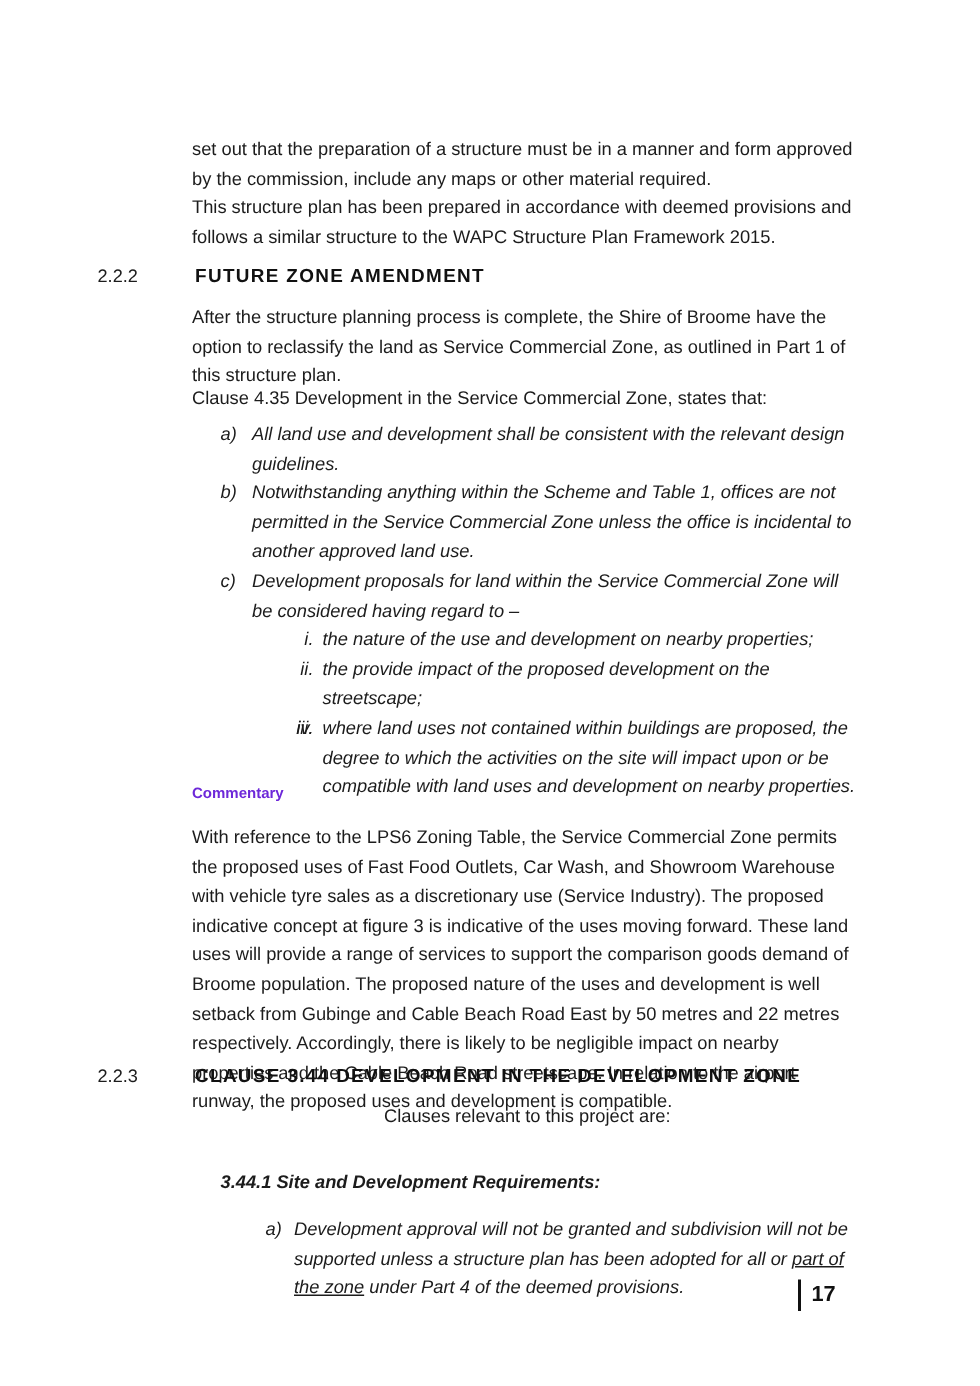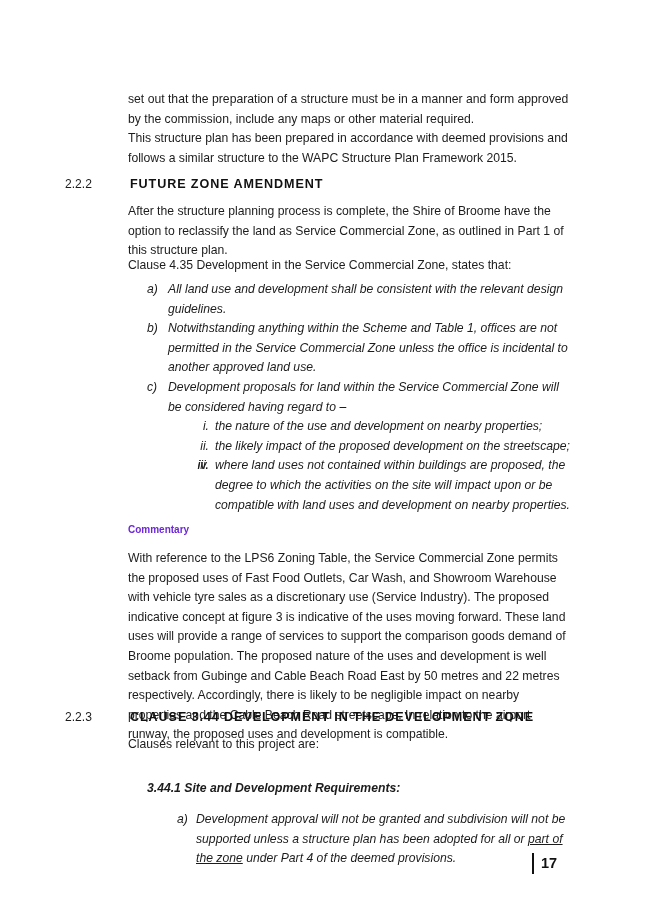--- a/index.html
+++ b/index.html
@@ -190,21 +190,21 @@
         <span class="alpha-marker">c)</span>
         <span class="alpha-text">Development proposals for land within the Service Commercial Zone will be considered having regard to –</span>
 
         <ul class="roman-list" style="margin-top:0px; margin-left:22px; width:386px;">
           <li>
             <span class="roman-marker">i.</span>
             <span>the nature of the use and development on nearby properties;</span>
           </li>
           <li>
             <span class="roman-marker">ii.</span>
-            <span>the likely impact of the proposed development on the streetscape;</span>
+            <span>the provide impact of the proposed development on the streetscape;</span>
           </li>
           <li>
             <span class="roman-marker">iii.</span>
           </li>
           <li>
             <span class="roman-marker">iv.</span>
             <span>where land uses not contained within buildings are proposed, the degree to which the activities on the site will impact upon or be compatible with land uses and development on nearby properties.</span>
           </li>
         </ul>
       </li>
@@ -212,21 +212,21 @@
 
     <div class="commentary-heading" style="top:520px;">Commentary</div>
 
     <p class="para body-para" style="top:549px;">With reference to the LPS6 Zoning Table, the Service Commercial Zone permits the proposed uses of Fast Food Outlets, Car Wash, and Showroom Warehouse with vehicle tyre sales as a discretionary use (Service Industry).  The proposed indicative concept at figure 3 is indicative of the uses moving forward.  These land uses will provide a range of services to support the comparison goods demand of Broome population.  The proposed nature of the uses and development is well setback from Gubinge and Cable Beach Road East by 50 metres and 22 metres respectively.  Accordingly, there is likely to be negligible impact on nearby properties and the Cable Beach Road streetscape.  In relation to the airport runway, the proposed uses and development is compatible.</p>
 
     <div class="section-heading" style="top:709px;">
       <span class="section-number">2.2.3</span>
       <span class="section-title">CLAUSE 3.44 DEVELOPMENT IN THE DEVELOPMENT ZONE</span>
     </div>
 
-    <p class="para body-para" style="top:735px;">Clauses relevant to this project are:</p>
+    <p class="para body-para" style="top:735px;text-align:center;">Clauses relevant to this project are:</p>
 
     <div class="italic-line" style="left:147px; top:779px;">3.44.1 Site and Development Requirements:</div>
 
     <ul class="alpha-list" style="left:177px; top:810px; width:398px;">
       <li style="padding-left:19px;">
         <span class="alpha-marker">a)</span>
         <span class="alpha-text"><span>Development approval will not be granted and subdivision will not be supported unless a structure plan has been adopted for all or </span><u class="ul">part of the zone</u><span> under Part 4 of the deemed provisions.</span></span>
       </li>
     </ul>
 

